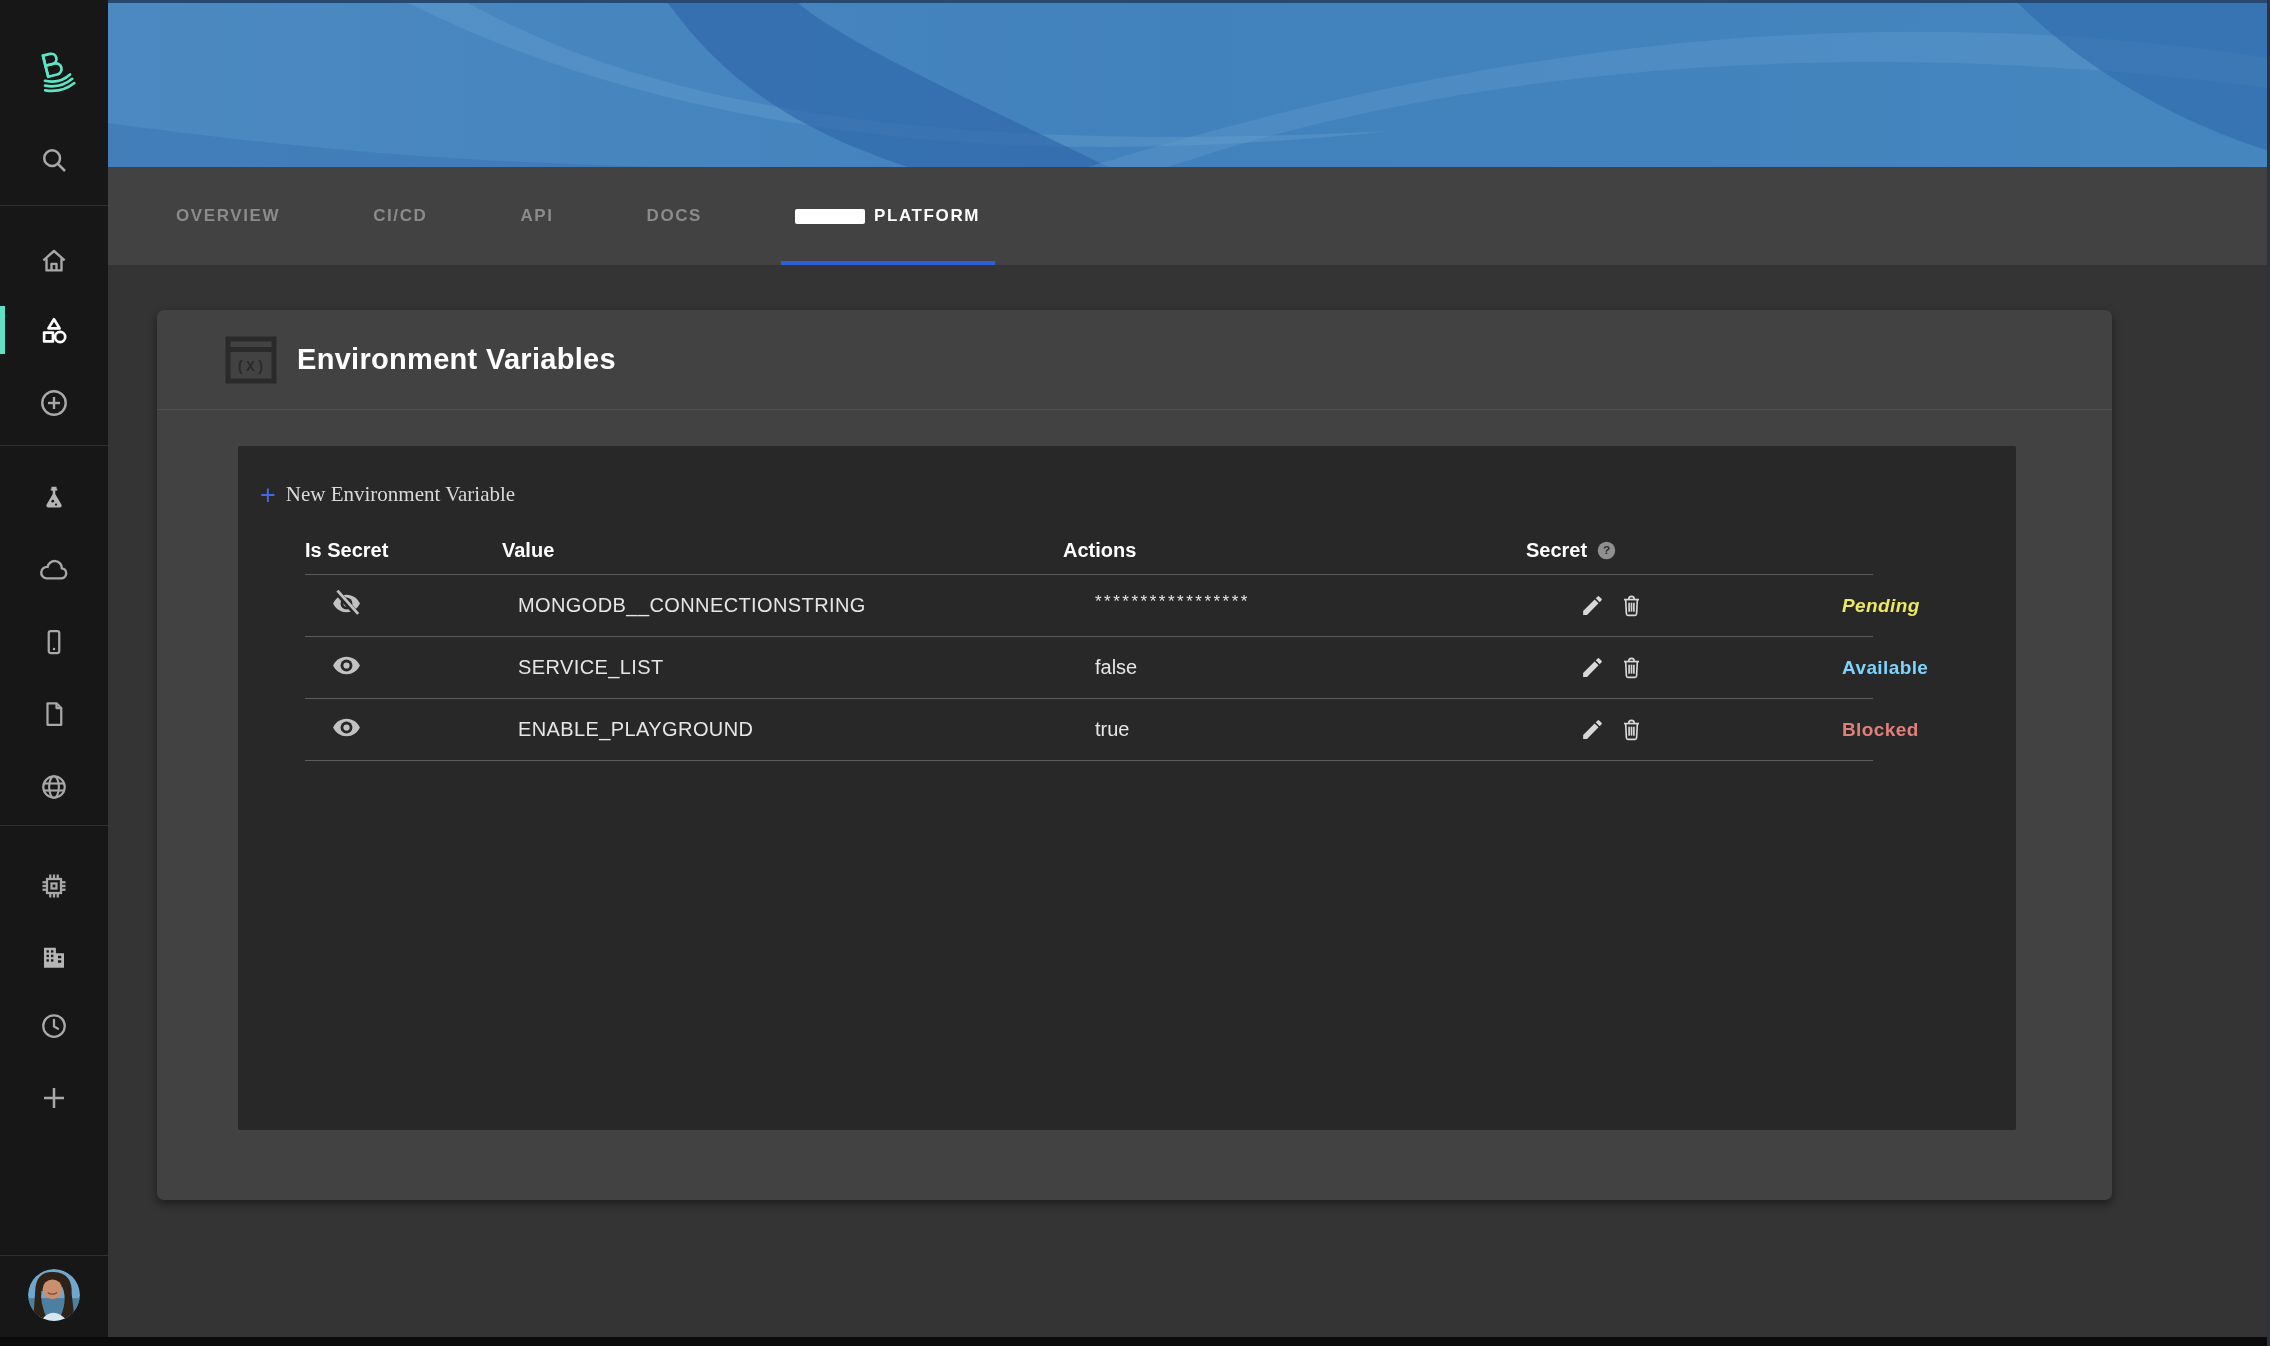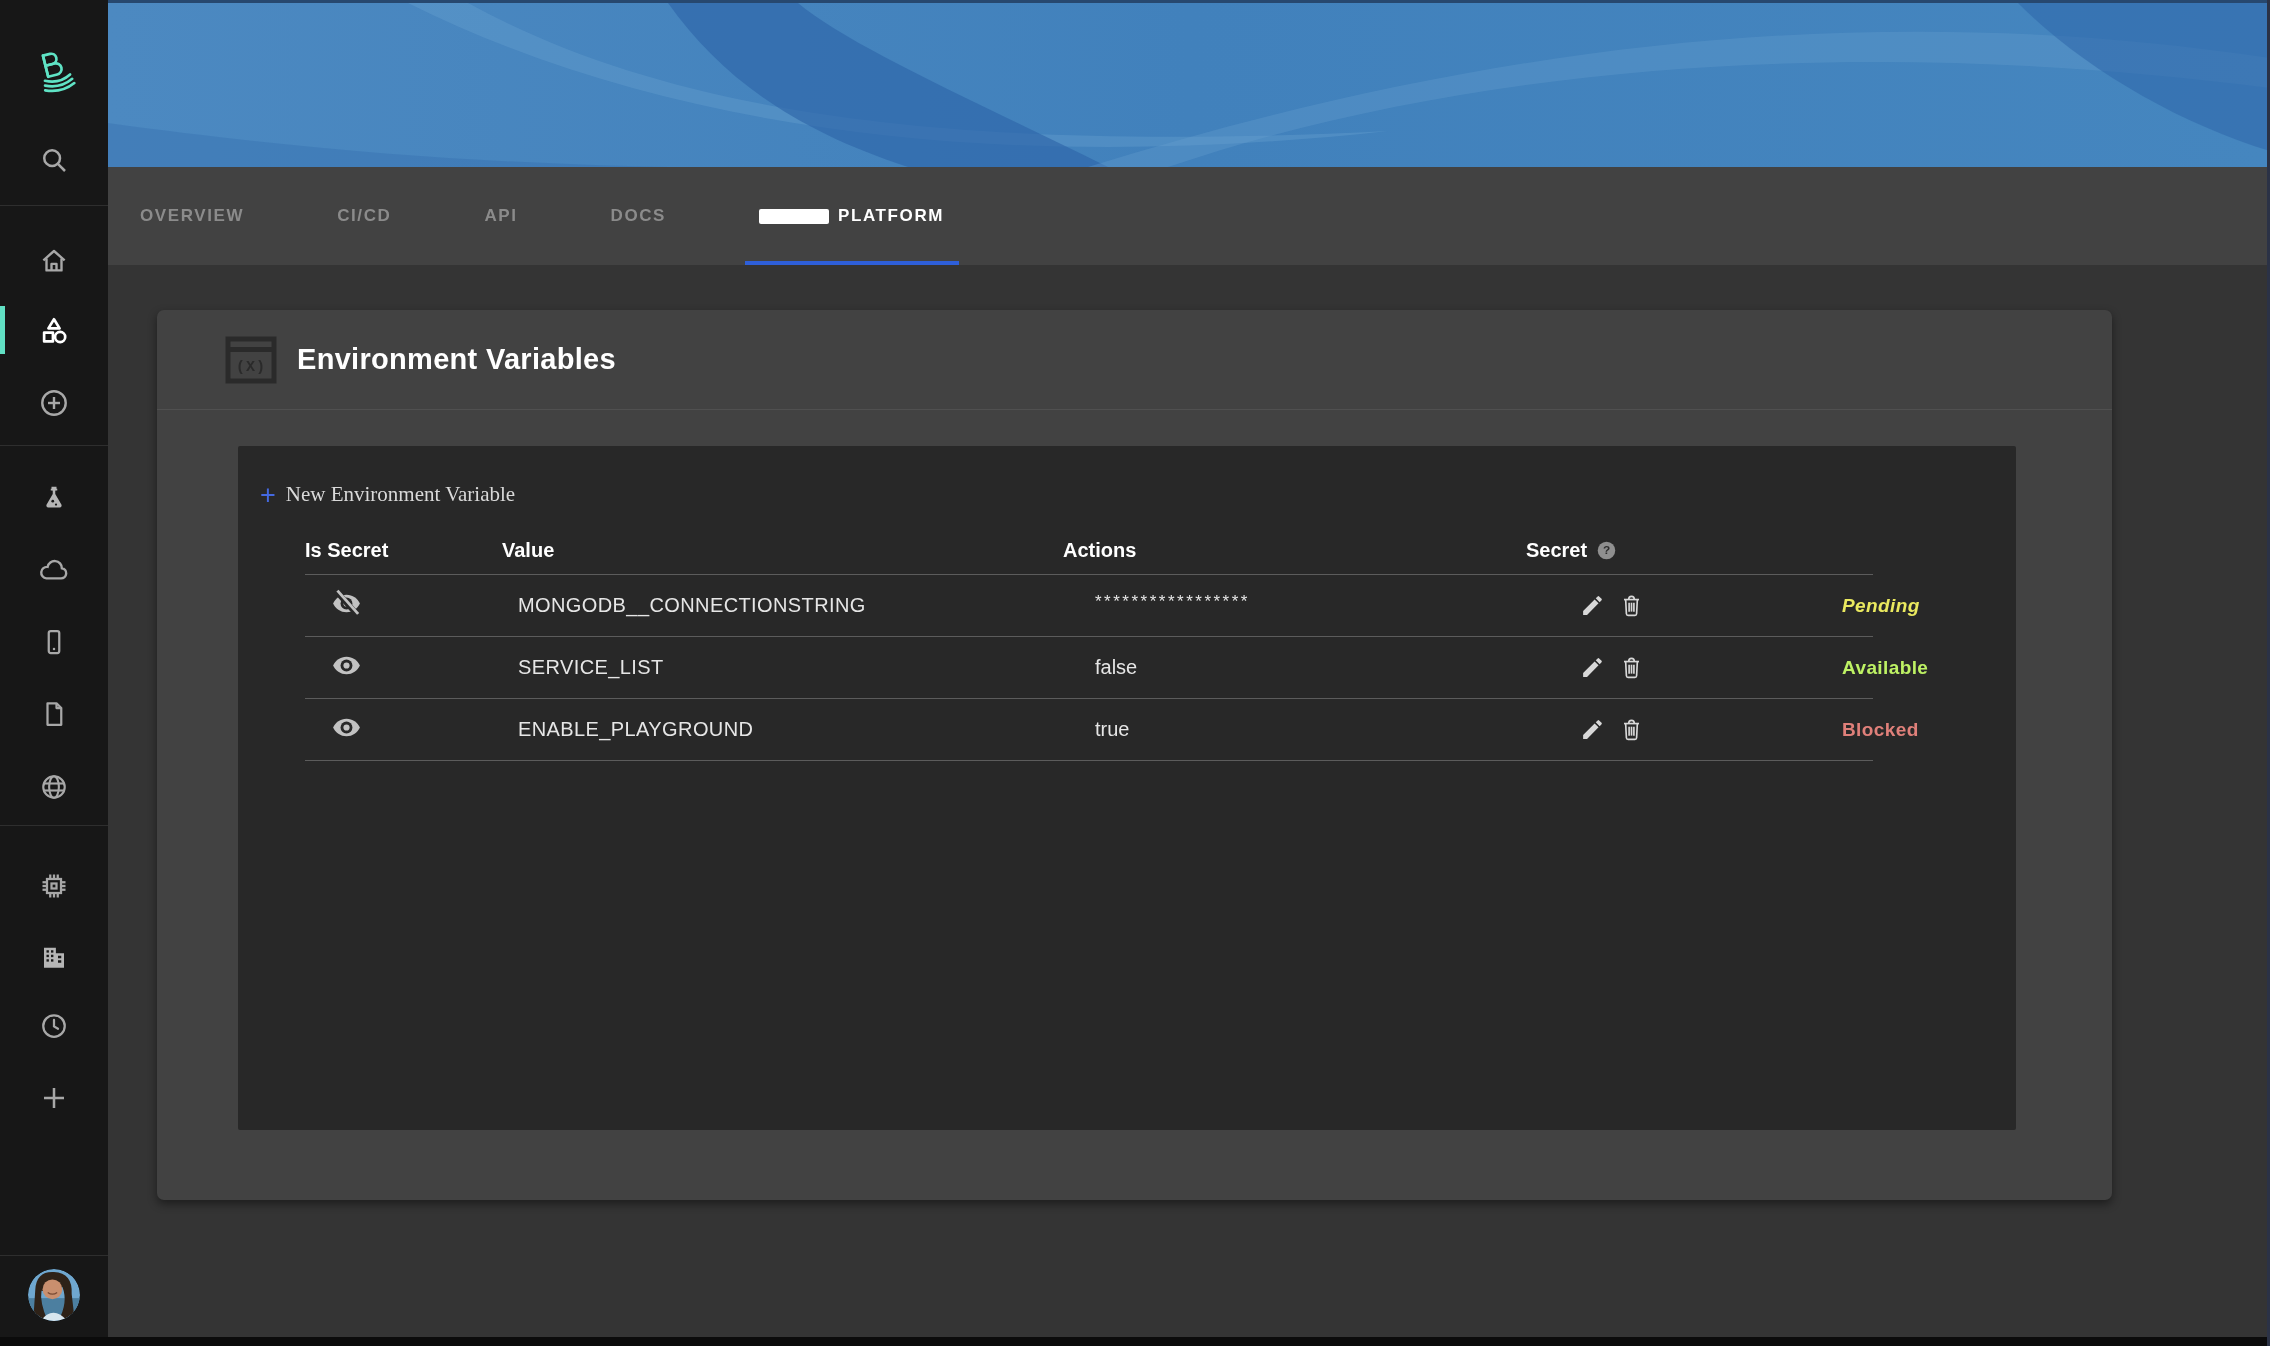--- a/index.html
+++ b/index.html
@@ -16,21 +16,21 @@
   .avatar { width:52px; height:52px; border-radius:50%; overflow:hidden; cursor:pointer; }
 
   
   .main { position:absolute; left:108px; top:0; width:2162px; height:1346px; }
 
   .banner { position:absolute; left:0; top:0; width:2162px; height:167px;
             border-top:3px solid #27486f; overflow:hidden; }
   .banner svg { display:block; width:100%; height:100%; }
 
   .tabbar { position:absolute; left:0; top:167px; width:2162px; height:98px;
-            background:#424242; display:flex; align-items:center; padding-left:32px; }
+            background:#424242; display:flex; align-items:center; padding-left:68px; }
   .tab { font-size:17px; font-weight:bold; letter-spacing:1.6px; color:#8b8b8b;
          margin-right:93px; cursor:pointer; height:100%; display:flex; align-items:center;
          position:relative; }
   .tab.active { color:#ffffff; }
   .tab.active::after { content:""; position:absolute; left:-14px; right:-15px; bottom:0;
                        height:4px; background:#2e5fd9; }
   .redacted-block { display:inline-block; width:70px; height:15px; background:#ffffff;
                     border-radius:2px; margin-right:9px; }
 
   .content { position:absolute; left:0; top:265px; width:2162px; height:1073px;
@@ -361,21 +361,21 @@
                 <svg width="25" height="25" viewBox="0 0 24 24" fill="none" stroke="#d8d8d8" stroke-width="1.6">
                   <path d="M4.8 6.3h14.4"></path>
                     <path d="M9.3 6.3c0-2.1 1.1-3 2.7-3s2.7.9 2.7 3"></path>
                   <path d="M6.4 6.3l.7 13.6c.05.9.7 1.6 1.6 1.6h6.6c.9 0 1.55-.7 1.6-1.6l.7-13.6"></path>
                   <path d="M9.7 9.3v8.6"></path>
                     <path d="M12 9.3v8.6"></path>
                     <path d="M14.3 9.3v8.6"></path>
                 </svg>
               </span>
             </div>
-            <div class="cell status" style="color: #bef264;">Available</div>
+            <div class="cell status" style="color: #7dd3fc;">Available</div>
           </div>
 
           <div class="trow">
             <div class="cell secret">
               <span class="icon-btn">
                 <svg width="31" height="31" viewBox="0 0 24 24">
                   <path d="M12 5.2C7.3 5.2 3.4 8 1.6 12c1.8 4 5.7 6.8 10.4 6.8S20.6 16 22.4 12C20.6 8 16.7 5.2 12 5.2Z" fill="#c2c2c2"></path>
                   <circle cx="12" cy="12" r="4.6" fill="#282828"></circle>
                     <circle cx="12" cy="12" r="2.4" fill="#c2c2c2"></circle>
                 </svg>

